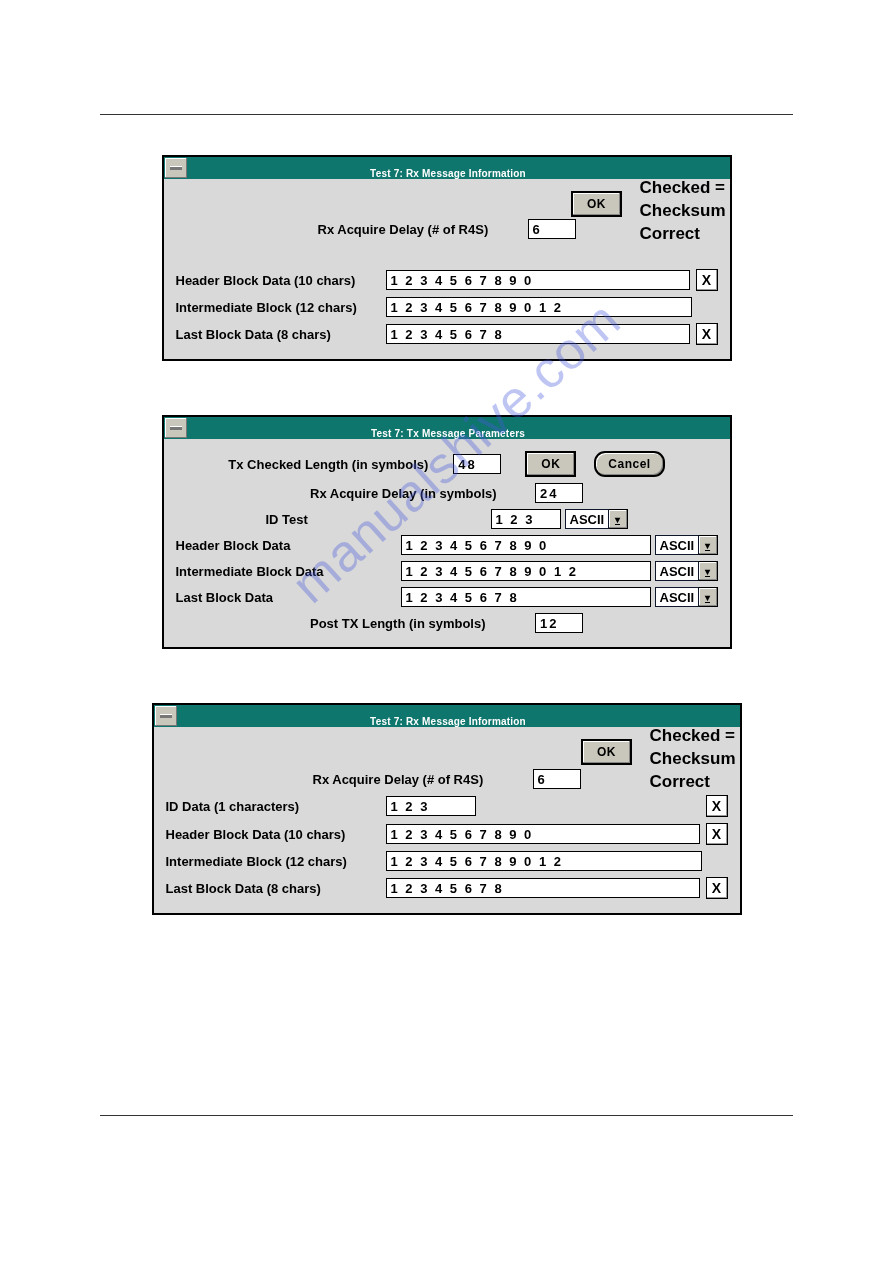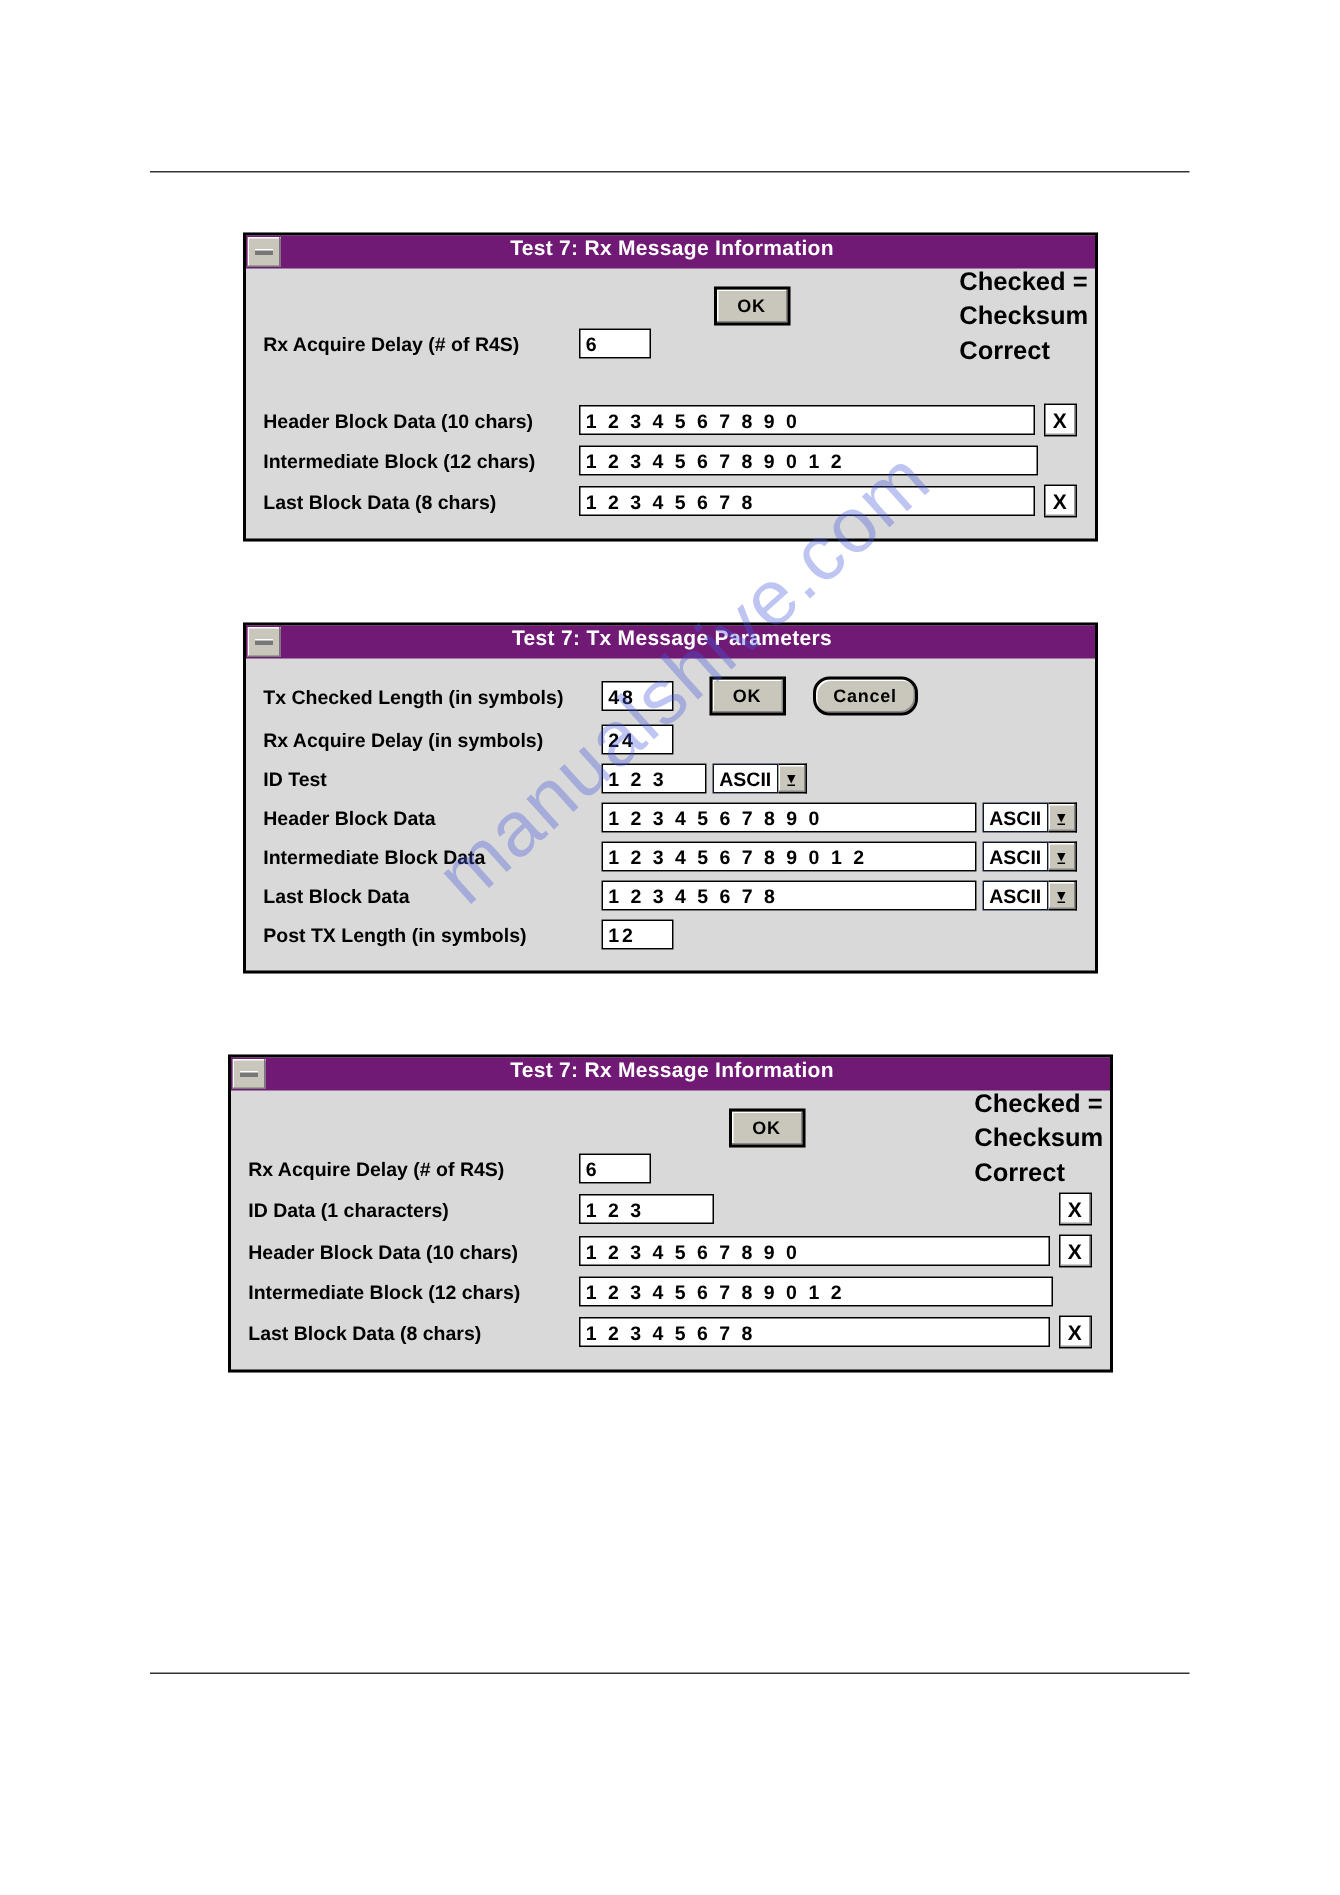--- a/index.html
+++ b/index.html
@@ -25,25 +25,25 @@
 }
 .dialog {
   width: 570px;
   margin: 0 auto 54px auto;
   border: 2px solid #000;
   background: #d9d9d9;
   box-sizing: border-box;
 }
 .titlebar {
   display: flex;
-  align-items: flex-start;
-  background: #701a75;
+  align-items: flex-end;
+  background: #0f766e;
   color: #fff;
   font-weight: bold;
-  font-size: 14px;
+  font-size: 10px;
   height: 22px;
 }
 .sysmenu {
   width: 22px;
   height: 20px;
   background: #c9c7bb;
   display: flex;
   align-items: center;
   justify-content: center;
   margin: 1px 4px 1px 1px;
@@ -61,20 +61,21 @@
   padding-right: 24px;
   letter-spacing: 0.2px;
 }
 .client {
   padding: 12px 12px 14px 12px;
 }
 .row {
   display: flex;
   align-items: center;
   margin-bottom: 6px;
+  justify-content: center;
 }
 .lbl {
   font-weight: bold;
   width: 210px;
   font-size: 13px;
   color: #000;
 }
 .lbl-wide {
   font-weight: bold;
   width: 225px;

